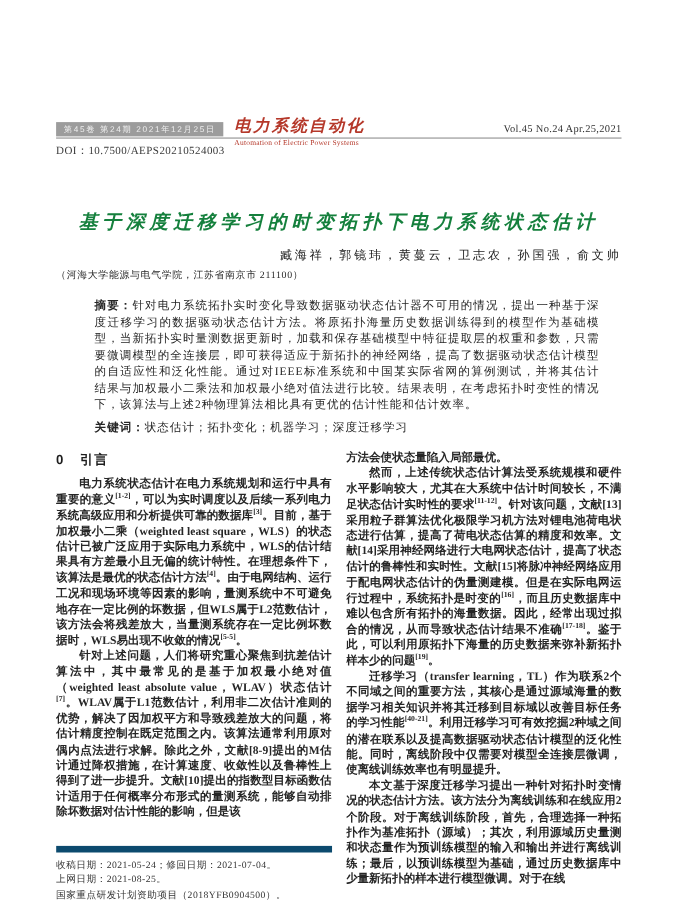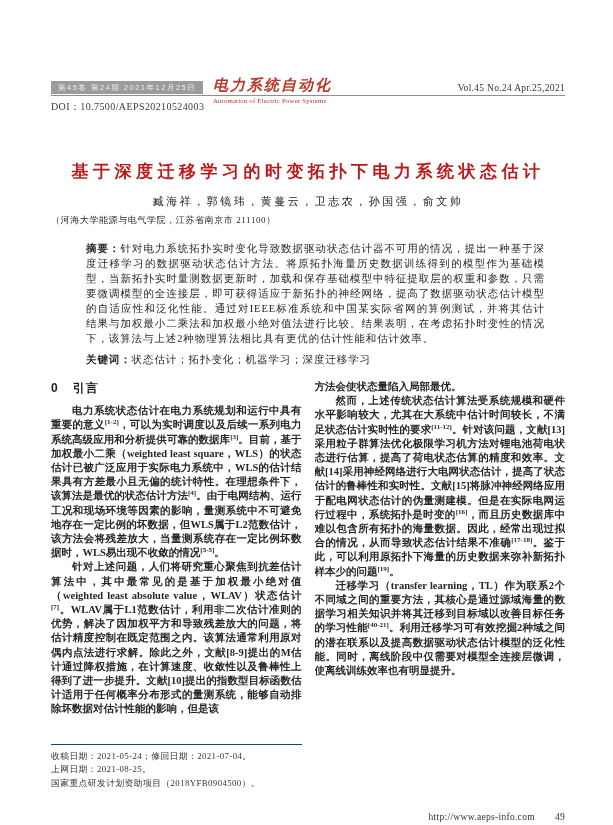--- a/index.html
+++ b/index.html
@@ -5,43 +5,44 @@
   * { margin:0; padding:0; box-sizing:border-box; }
   html,body { background:#ffffff; }
   body {
     width:613px; height:825px; overflow:hidden;
     font-family:"Liberation Serif","DejaVu Serif",serif;
     color:#2e2e2e;
   }
   .page { width:613px; height:825px; padding:0 48px 0 51px; position:relative; background:#fff; }
 
   
-  .header { position:relative; margin-top:80px; height:46px; }
+  .header { position:relative; margin-top:110px; height:46px; }
   .header-rule { position:absolute; left:0; right:0; top:15px; border-top:1px solid #8f8f8f; }
   .issue-box {
     position:absolute; left:0; top:1px; background:#9c9c9c; color:#efefef;
     font-size:7.5px; line-height:11px; padding:1px 7px; letter-spacing:1.5px;
     font-family:"Liberation Sans","DejaVu Sans",sans-serif;
   }
   .doi { position:absolute; left:0; top:20px; font-size:10px; color:#3a3a3a; letter-spacing:0.4px; }
   .logo { position:absolute; left:50%; transform:translateX(-50%); top:-3px; width:190px; }
   .logo-cn {
     color:#b5382a; font-size:15px; font-weight:bold; font-style:italic;
     letter-spacing:2px; line-height:16px;
   }
   .logo-en { color:#b5382a; font-size:6.8px; line-height:8px; margin-top:4px; letter-spacing:0.2px; }
   .vol { position:absolute; right:0; top:3px; font-size:9.5px; color:#333; letter-spacing:0.3px; }
 
   
   .title {
     margin-top:34px; text-align:center; font-size:17px; font-weight:bold;
-    letter-spacing:4.5px; color:#b91c1c;
+    letter-spacing:4.5px; color:#15803d;
     font-family:"Liberation Sans","DejaVu Sans",sans-serif;
+    font-style:italic;
   }
-  .authors { margin-top:11px; text-align:center; font-size:11px; letter-spacing:2.5px; color:#222; }
+  .authors { margin-top:11px; text-align:right; font-size:11px; letter-spacing:2.5px; color:#222; }
   .affiliation { margin-top:5px; text-align:left; font-size:9px; color:#2a2a2a; letter-spacing:0.6px; }
 
   
   .abstract, .keywords {
     margin:0 20px 0 35px; text-align:justify;
     font-size:10.5px; line-height:15px; letter-spacing:0.9px; color:#262626;
   }
   .abstract { margin-top:14px; }
   .keywords { margin-top:6px; }
   .blk-label { font-weight:bold; font-family:"Liberation Sans","DejaVu Sans",sans-serif; }
@@ -57,21 +58,21 @@
     font-size:12px; font-weight:bold; color:#1d1d1d; margin:1px 0 9px;
     font-family:"Liberation Sans","DejaVu Sans",sans-serif; letter-spacing:1px;
   }
   .section-heading .sec-num { margin-right:14px; }
   .col p { margin:0;font-weight:bold; }
   .col p.indent { text-indent:2em; }
   sup { font-size:7px; line-height:0; vertical-align:super; letter-spacing:0; }
 
   
   .footnote {
-    margin-top:auto; border-top:1px solid #0c4a6e; padding-top:5px;
+    margin-top:auto; border-top:6px solid #0c4a6e; padding-top:5px;
     font-size:8.8px; line-height:13.5px; letter-spacing:0.4px; color:#333;
     text-align:left;
   }
 
   
   .footer { margin-top:22px; }
   .footer-right { text-align:right; font-size:9.5px; color:#333; letter-spacing:0.3px; }
   .footer-right .pagenum { margin-left:20px; }
   .watermark {
     margin-top:6px; text-align:center; font-size:11px; color:#8f8f8f; letter-spacing:1px;
@@ -112,20 +113,21 @@
         <div>收稿日期：2021-05-24；修回日期：2021-07-04。</div>
         <div>上网日期：2021-08-25。</div>
         <div>国家重点研发计划资助项目（2018YFB0904500）。</div>
       </div>
     </div>
 
     <div class="col">
       <p>方法会使状态量陷入局部最优。</p>
       <p class="indent">然而，上述传统状态估计算法受系统规模和硬件水平影响较大，尤其在大系统中估计时间较长，不满足状态估计实时性的要求<sup>[11-12]</sup>。针对该问题，文献[13]采用粒子群算法优化极限学习机方法对锂电池荷电状态进行估算，提高了荷电状态估算的精度和效率。文献[14]采用神经网络进行大电网状态估计，提高了状态估计的鲁棒性和实时性。文献[15]将脉冲神经网络应用于配电网状态估计的伪量测建模。但是在实际电网运行过程中，系统拓扑是时变的<sup>[16]</sup>，而且历史数据库中难以包含所有拓扑的海量数据。因此，经常出现过拟合的情况，从而导致状态估计结果不准确<sup>[17-18]</sup>。鉴于此，可以利用原拓扑下海量的历史数据来弥补新拓扑样本少的问题<sup>[19]</sup>。</p>
       <p class="indent">迁移学习（transfer learning，TL）作为联系2个不同域之间的重要方法，其核心是通过源域海量的数据学习相关知识并将其迁移到目标域以改善目标任务的学习性能<sup>[40-21]</sup>。利用迁移学习可有效挖掘2种域之间的潜在联系以及提高数据驱动状态估计模型的泛化性能。同时，离线阶段中仅需要对模型全连接层微调，使离线训练效率也有明显提升。</p>
+      <p class="indent">本文基于深度迁移学习提出一种针对拓扑时变情况的状态估计方法。该方法分为离线训练和在线应用2个阶段。对于离线训练阶段，首先，合理选择一种拓扑作为基准拓扑（源域）；其次，利用源域历史量测和状态量作为预训练模型的输入和输出并进行离线训练；最后，以预训练模型为基础，通过历史数据库中少量新拓扑的样本进行模型微调。对于在线</p>
     </div>
 
   </div>
 
   <footer class="footer">
     <div class="footer-right"><span>http://www.aeps-info.com</span><span class="pagenum">49</span></div>
     <div class="watermark">新资汇 https://www.z3060.com</div>
   </footer>
 
 </div>

